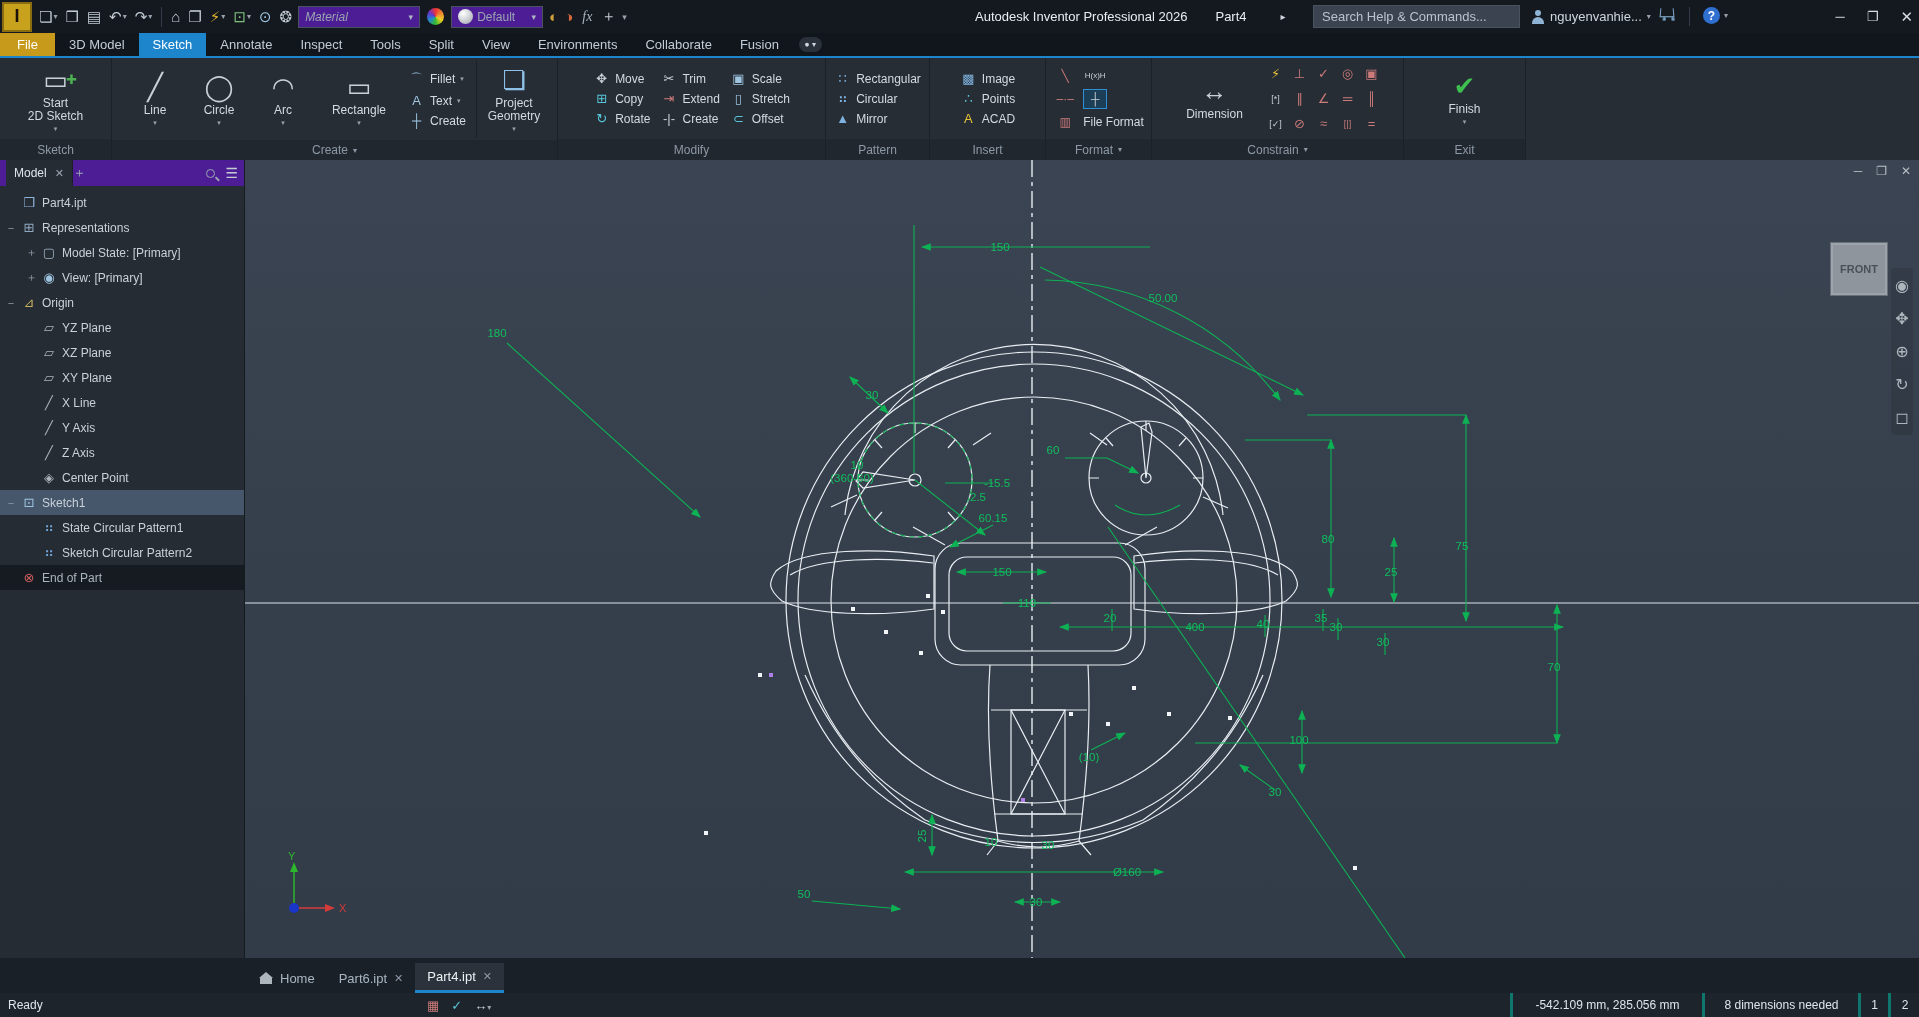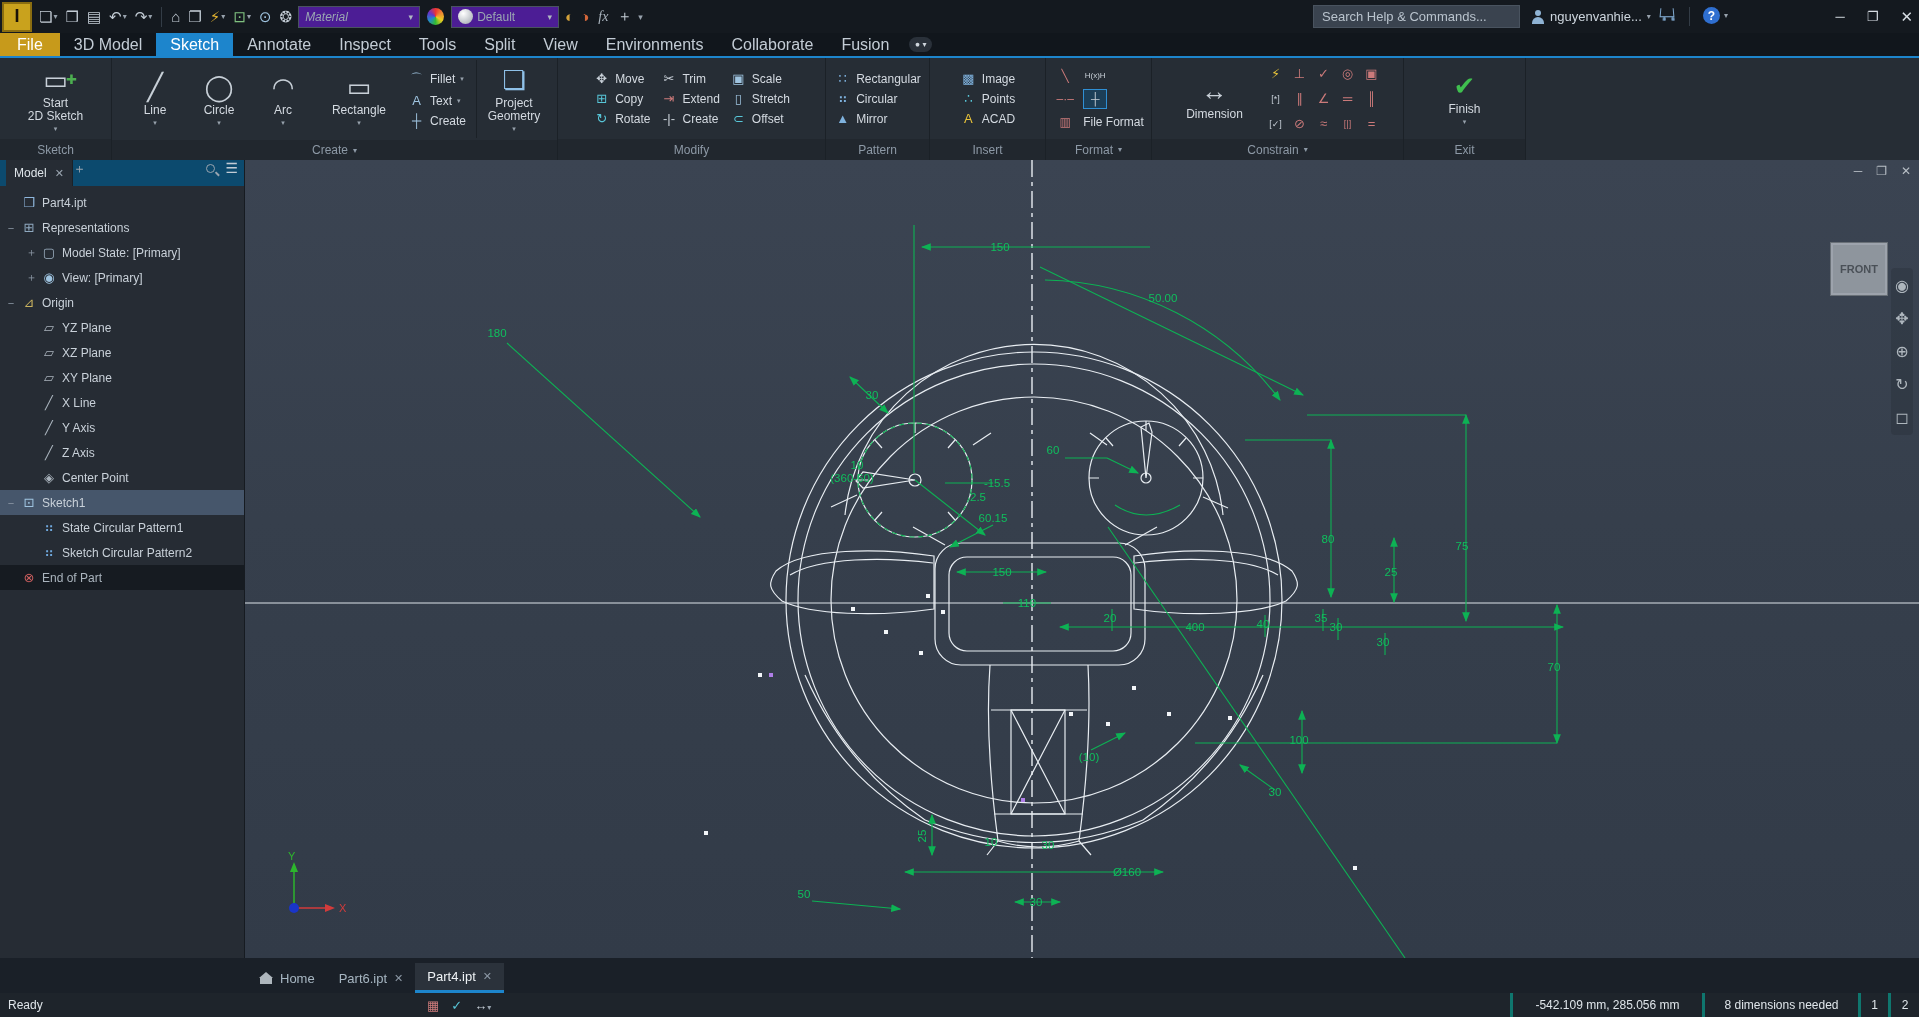--- a/index.html
+++ b/index.html
@@ -38,21 +38,21 @@
   .t-vsep { position:absolute; left:1689px; top:7px; width:1px; height:19px; background:#333c46; }
   .t-help { position:absolute; left:1703px; top:7px; display:flex; align-items:center; gap:4px; }
   .helpc { width:17px; height:17px; border-radius:50%; background:#2f6fd0; color:#fff; font-size:12px; font-weight:bold;
            display:flex; align-items:center; justify-content:center; }
   .t-help .dd { font-size:8px; color:#97a1ac; }
   .t-win { position:absolute; right:6px; top:0; height:33px; display:flex; align-items:center; gap:22px; font-size:13px; color:#d7dde3; }
   .t-win span { cursor:default; }
 
   
   .tabrow { height:23px; background:#11161c; display:flex; align-items:stretch; flex:0 0 23px; }
-  .rtab { padding:0 14px; font-size:16px; color:#c3ccd5; display:flex; align-items:center; }
+  .rtab { padding:0 14px; font-size:13px; color:#c3ccd5; display:flex; align-items:center; }
   .rtab.file { background:#c79a1b; color:#fff; padding:0 17px; }
   .rtab.active { background:#1d85cc; color:#fff; }
   .capture { margin-left:6px; align-self:center; height:15px; background:#2a313a; border-radius:8px; display:flex; align-items:center;
              padding:0 6px; gap:3px; color:#cfd6dd; font-size:8px; }
 
   
   .ribbon { height:104px; background:#262d35; border-top:2px solid #1d85cc; display:flex; flex:0 0 104px; }
   .panel { display:flex; flex-direction:column; border-right:1px solid #1b2127; }
   .panel-body { flex:1; display:flex; align-items:center; justify-content:center; padding:2px 3px; gap:2px; }
   .panel-label { height:21px; background:#21272e; color:#8d99a6; font-size:12px; display:flex; align-items:center; justify-content:center; gap:5px; }
@@ -72,21 +72,21 @@
   .cgrid span.sm { font-size:9px; }
   .fmt { display:flex; flex-direction:column; gap:3px; }
   .fmt-row { display:flex; align-items:center; gap:6px; font-size:12px; }
   .fmt-ic { width:24px; height:20px; display:flex; align-items:center; justify-content:center; font-size:12px; color:#cc7a7a; }
   .fmt-ic.sm { font-size:8px; color:#c8d0d8; }
   .fmt-ic.active { border:1px solid #2f8fd4; background:#1c3e57; color:#c8d0d8; }
 
   
   .main { flex:1 1 auto; display:flex; min-height:0; }
   .browser { width:245px; flex:0 0 245px; background:#262c34; display:flex; flex-direction:column; border-right:1px solid #161b21; }
-  .browser-head { height:26px; background:#0c4a6e; display:flex; align-items:flex-start; font-size:12px; color:#dfe5ea; padding:0 6px; gap:0; }
+  .browser-head { height:26px; background:#4c1d95; display:flex; align-items:center; font-size:12px; color:#dfe5ea; padding:0 6px; gap:0; }
   .bh-tab { display:flex; align-items:center; gap:8px; background:#262c34; height:100%; padding:0 8px; border-right:1px solid #1b2127; }
   .bh-x { color:#9aa5b0; font-size:11px; }
   .bh-plus { color:#9aa5b0; font-size:13px; }
   .bh-right { margin-left:auto; display:flex; align-items:center; gap:10px; }
   .mag { width:9px; height:9px; border:1.5px solid #9aa5b0; border-radius:50%; position:relative; }
   .mag:after { content:""; position:absolute; left:8px; top:8px; width:5px; height:1.5px; background:#9aa5b0; transform:rotate(45deg); }
   .burger { color:#c3ccd5; font-size:14px; }
   .tree { flex:1; padding-top:4px; font-size:12px; overflow:hidden; }
   .trow { height:25px; display:flex; align-items:center; gap:5px; white-space:nowrap; }
   .trow .exp { width:10px; text-align:center; color:#8d99a6; font-size:11px; flex:0 0 10px; }
@@ -170,37 +170,42 @@
         </span>
         <span class="qico">
           <span>❂</span>
         </span>
       </div>
     <div class="dd-box" style="width:122px">
       <span style="font-style:italic">Material</span>
         <span class="dd">▾</span>
     </div>
     <div class="colorwheel"></div>
-    <div class="dd-box" style="width:108px">
+    <div class="dd-box" style="width:92px">
       <span class="ballwhite"></span>
       <span>Default</span>
         <span class="dd">▾</span>
     </div>
     <div id="apptools" style="display:flex;align-items:center">
         <span class="qico">
           <span style="color: rgb(212, 163, 58);">◐</span>
         </span>
         <span class="qico">
           <span style="color: rgb(212, 102, 58);">◑</span>
         </span>
       </div>
     <span class="fx">fx</span>
     <span class="qico">＋</span>
     <span class="qico dd" style="font-size:9px;color:#97a1ac">▾</span>
 
+    <div class="t-title">
+      <span>Autodesk Inventor Professional 2026</span>
+      <span class="doc">Part4</span>
+      <span class="arr">▸</span>
+    </div>
     <div class="t-search">
       <span>Search Help &amp; Commands...</span>
     </div>
     <div class="t-user">
       <span class="avatar"></span>
       <span>nguyenvanhie...</span>
       <span style="font-size:8px;color:#97a1ac">▾</span>
     </div>
     <div class="t-cart">
         <div class="cartbody"></div>

